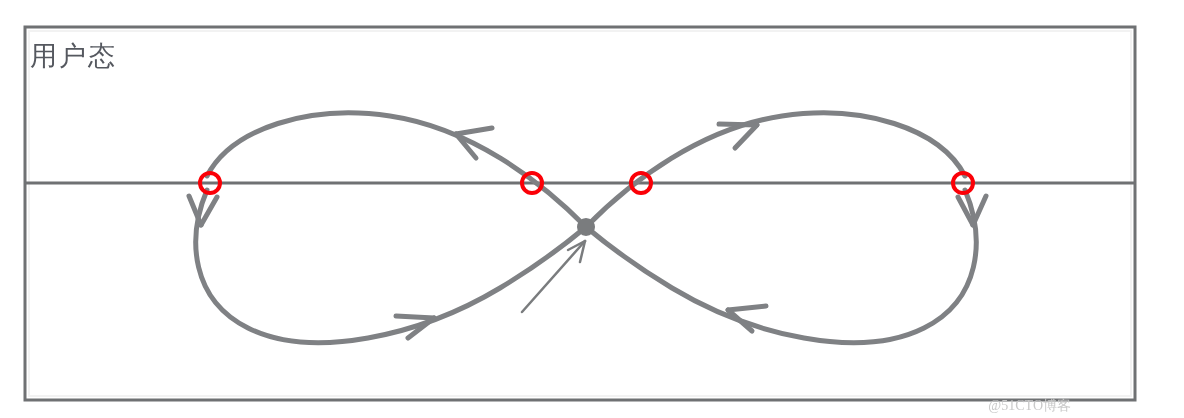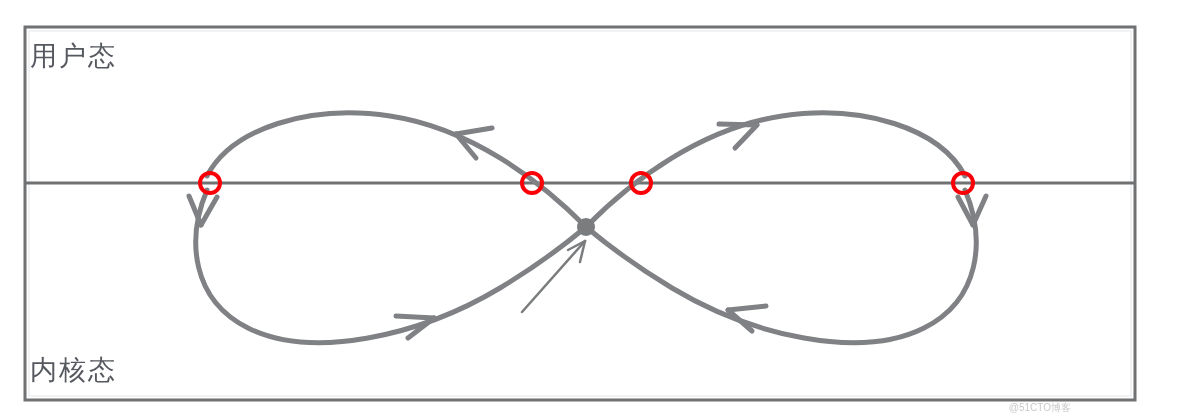--- a/index.html
+++ b/index.html
@@ -49,22 +49,22 @@
     left: 477px;
     top: 314px;
     font-size: 23px;
     letter-spacing: 0px;
     color: #4d5157;
   }
   #watermark {
     position: absolute;
     right: 8px;
     bottom: 3px;
-    font-size: 10px;
-    font-family: Liberation Sans, sans-serif;
+    font-size: 14px;
+    font-family: Liberation Serif, serif;
     color: #c9c9c9;
     letter-spacing: 0px;
     user-select: none;
   }
 </style>
 </head>
 <body>
 
 <div id="diagram-root">
 
@@ -124,18 +124,17 @@
 
     <circle cx="210" cy="183" r="10" fill="none" stroke="#fb0007" stroke-width="4"></circle>
     <circle cx="532" cy="183" r="10" fill="none" stroke="#fb0007" stroke-width="4"></circle>
     <circle cx="641" cy="183" r="10" fill="none" stroke="#fb0007" stroke-width="4"></circle>
     <circle cx="963" cy="183" r="10" fill="none" stroke="#fb0007" stroke-width="4"></circle>
 
   </svg>
 
   <div class="label-text" id="label-user-mode">用户态</div>
 
-  <div class="label-text" id="label-kernel-mode">内核态</div>
 
 
   <div id="watermark">@51CTO博客</div>
 
 </div>
 
 </body></html>

